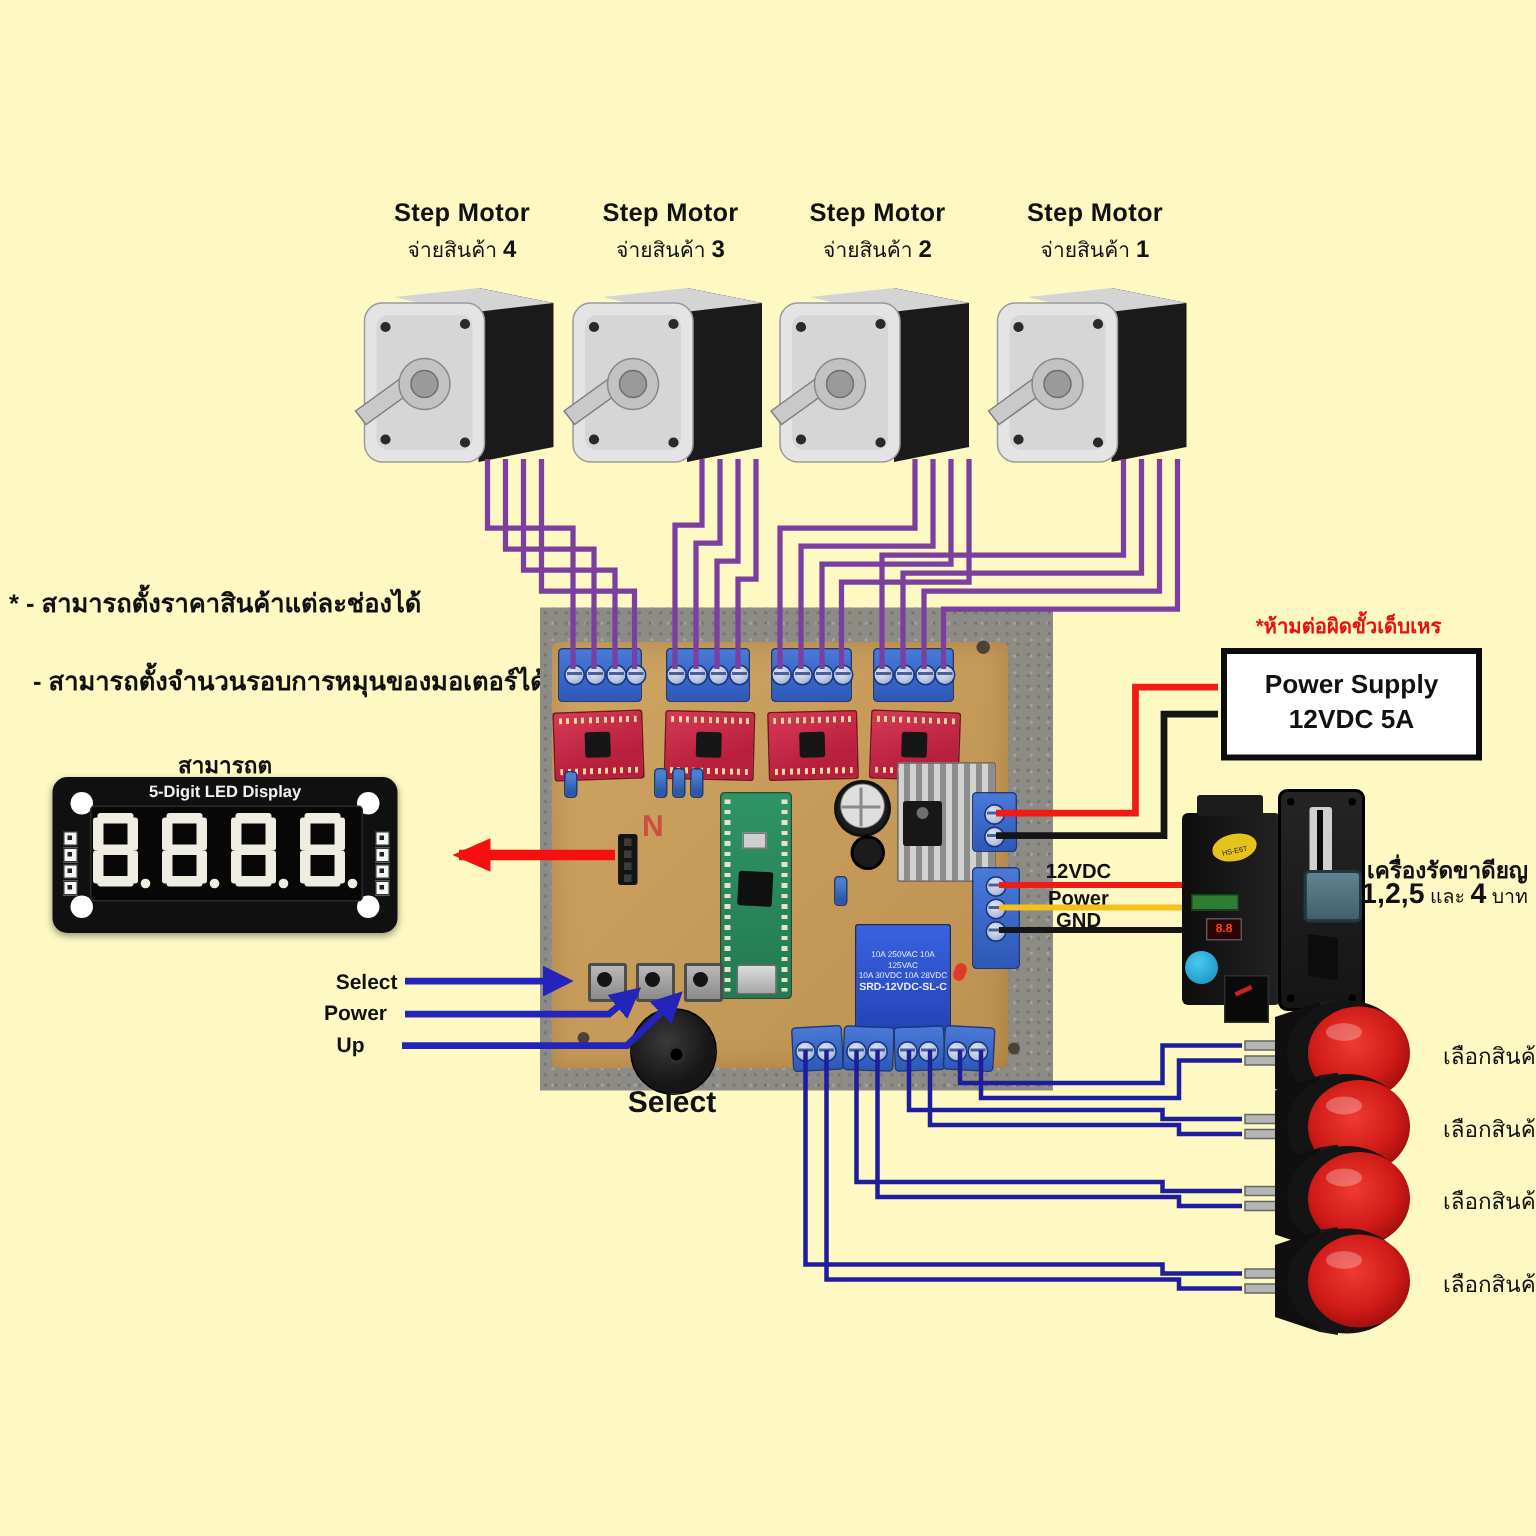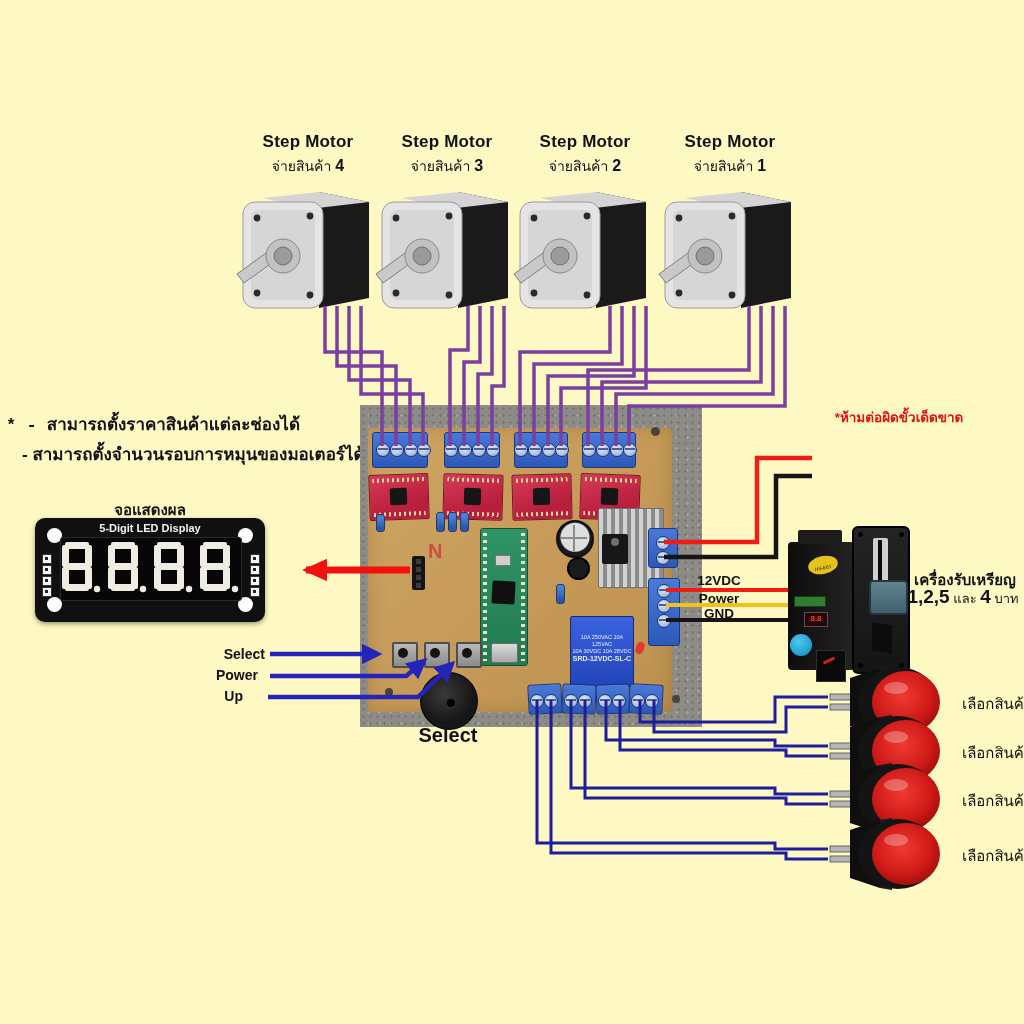--- a/index.html
+++ b/index.html
@@ -141,21 +141,21 @@
       <circle cx="24" cy="32" r="3.4" fill="#2a2a2a"></circle>
         <circle cx="77" cy="30" r="3.4" fill="#2a2a2a"></circle>
       <circle cx="24" cy="107" r="3.4" fill="#2a2a2a"></circle>
         <circle cx="77" cy="109" r="3.4" fill="#2a2a2a"></circle>
       <polygon points="4,88 40,62 47,71 11,97" fill="#c9c9c9" stroke="#7e7e7e"></polygon>
       <circle cx="50" cy="70" r="17" fill="#c2c2c2" stroke="#888"></circle>
       <circle cx="50" cy="70" r="9" fill="#9a9a9a" stroke="#6f6f6f"></circle>
     </svg>
   </div>
 
-  <div class="abs note txt" style="left:6px;top:410px;font-family:Liberation Mono, monospace;">* - สามารถตั้งราคาสินค้าแต่ละช่องได้</div>
+  <div class="abs note txt" style="left:6px;top:388px;">* - สามารถตั้งราคาสินค้าแต่ละช่องได้</div>
   <div class="abs note txt" style="left:22px;top:440px;">- สามารถตั้งจำนวนรอบการหมุนของมอเตอร์ได้</div>
 
   <div class="abs carpet" style="left:360px;top:405px;width:342px;height:322px;"></div>
   <div class="abs pcb" style="left:368px;top:428px;width:304px;height:284px;"></div>
 
   <div class="abs termblue" style="left:372px;top:432px;width:54px;height:34px;"></div>
   <div class="abs termblue" style="left:444px;top:432px;width:54px;height:34px;"></div>
   <div class="abs termblue" style="left:514px;top:432px;width:52px;height:34px;"></div>
   <div class="abs termblue" style="left:582px;top:432px;width:52px;height:34px;"></div>
   <div class="screw" style="left:376px;top:443px;"></div>
@@ -268,21 +268,21 @@
   <div class="screw" style="left:578px;top:694px;"></div>
   <div class="screw" style="left:598px;top:694px;"></div>
   <div class="screw" style="left:612px;top:694px;"></div>
   <div class="screw" style="left:631px;top:694px;"></div>
   <div class="screw" style="left:645px;top:694px;"></div>
 
   <div class="hole" style="left:651px;top:427px;width:9px;height:9px;"></div>
   <div class="hole" style="left:385px;top:688px;width:8px;height:8px;"></div>
   <div class="hole" style="left:672px;top:695px;width:8px;height:8px;"></div>
 
-  <div class="abs disp-title txt" style="left:60px;top:498px;width:180px;">จอแสดงผล</div>
+  <div class="abs disp-title txt" style="left:60px;top:498px;width:180px;">สามารถต</div>
   <div class="abs disp-mod" style="left:35px;top:518px;width:230px;height:104px;">
     <div class="disp-lbl txt" style="margin-top:4px;">5-Digit LED Display</div>
     <div class="mhole" style="left:12px;top:10px;"></div>
     <div class="mhole" style="left:203px;top:10px;"></div>
     <div class="mhole" style="left:12px;top:79px;"></div>
     <div class="mhole" style="left:203px;top:79px;"></div>
     <div class="pinsq" style="left:7px;top:36px;"></div>
     <div class="pinsq" style="left:7px;top:47px;"></div>
     <div class="pinsq" style="left:7px;top:58px;"></div>
     <div class="pinsq" style="left:7px;top:69px;"></div>
@@ -303,21 +303,25 @@
           <rect x="23" y="25" width="7" height="22" rx="2"></rect>
           <circle cx="35" cy="47" r="3.2"></circle>
         </g>
         <use href="#d8" x="46"></use>
         <use href="#d8" x="92"></use>
         <use href="#d8" x="138"></use>
       </svg>
     </div>
   </div>
 
-  <div class="abs psu-warn txt" style="left:806px;top:406px;width:186px;">*ห้ามต่อผิดขั้วเด็ดขาด</div>
+  <div class="abs psu-warn txt" style="left:806px;top:406px;width:186px;">*ห้ามต่อผิดขั้วเด็บเหร</div>
+  <div class="abs psu-box txt" style="left:814px;top:432px;width:166px;height:58px;">
+    <div>Power Supply</div>
+    <div>12VDC 5A</div>
+  </div>
 
   <div class="abs" style="left:788px;top:542px;width:66px;height:128px;background:linear-gradient(90deg,#0d0d0d,#232323);border-radius:4px;">
     <div style="position:absolute;left:10px;top:-12px;width:44px;height:14px;background:#1c1c1c;border-radius:2px;"></div>
     <div style="position:absolute;left:20px;top:14px;width:30px;height:18px;background:#e6c31c;border-radius:50%;transform:rotate(-12deg);overflow:hidden;text-align:center;">
       <span style="display:inline-block;font-size:6px;color:#222;transform:scale(.8);line-height:18px;">HS-E6T</span>
     </div>
     <div style="position:absolute;left:6px;top:54px;width:30px;height:9px;background:#2e7d32;border:1px solid #144018;"></div>
     <div class="minidisp txt" style="position:absolute;left:16px;top:70px;width:22px;height:13px;">8.8</div>
     <div style="position:absolute;left:2px;top:92px;width:22px;height:22px;border-radius:50%;background:radial-gradient(circle at 40% 35%,#49c8ef,#128bbd);"></div>
     <div style="position:absolute;left:28px;top:108px;width:28px;height:30px;background:#0a0a0a;border:1px solid #2e2e2e;">
@@ -328,21 +332,21 @@
     <div style="position:absolute;left:4px;top:4px;width:5px;height:5px;border-radius:50%;background:#000;"></div>
     <div style="position:absolute;right:4px;top:4px;width:5px;height:5px;border-radius:50%;background:#000;"></div>
     <div style="position:absolute;left:4px;bottom:4px;width:5px;height:5px;border-radius:50%;background:#000;"></div>
     <div style="position:absolute;right:4px;bottom:4px;width:5px;height:5px;border-radius:50%;background:#000;"></div>
     <div style="position:absolute;left:19px;top:10px;width:15px;height:46px;background:#cfcfcf;border-radius:2px;">
       <div style="position:absolute;left:5px;top:2px;width:4px;height:42px;background:#0a0a0a;"></div>
     </div>
     <div style="position:absolute;left:15px;top:52px;width:35px;height:31px;background:linear-gradient(180deg,#63828f,#41606e);border:2px solid #24363e;border-radius:4px;"></div>
     <div style="position:absolute;left:18px;top:96px;width:20px;height:28px;background:#0c0c0c;transform:skewY(8deg);"></div>
   </div>
-  <div class="abs coin-lbl1 txt" style="left:905px;top:568px;width:120px;">เครื่องรับเหรียญ</div>
+  <div class="abs coin-lbl1 txt" style="left:905px;top:568px;width:120px;">เครื่องรัดขาดียญ</div>
   <div class="abs coin-lbl2 txt" style="left:900px;top:586px;width:126px;">
     <b>1,2,5</b>
     <span>และ</span>
     <b>4</b>
     <span>บาท</span>
   </div>
 
   <div class="abs" style="left:826px;top:666px;">
     <svg width="126" height="72" viewBox="0 0 126 72">
       <rect x="4" y="28" width="22" height="6" fill="#b5b5b5" stroke="#666"></rect>

